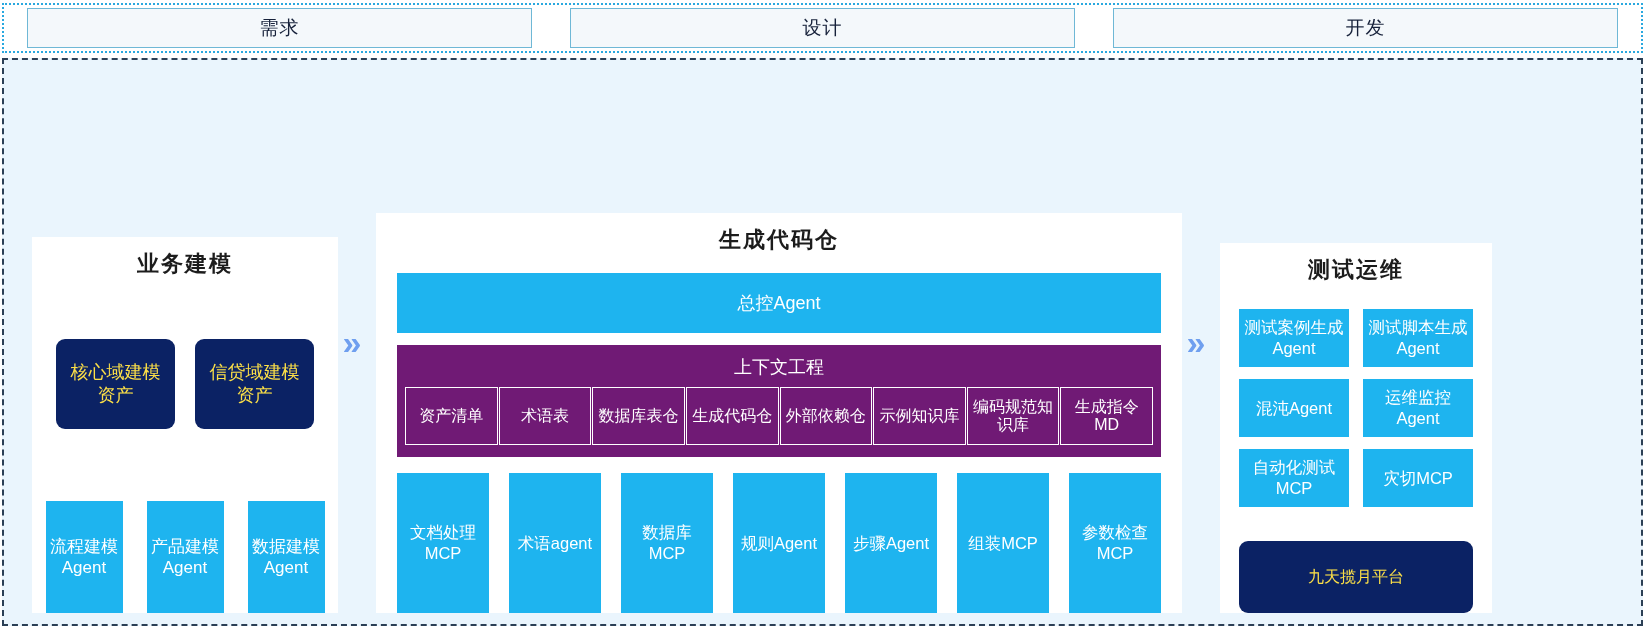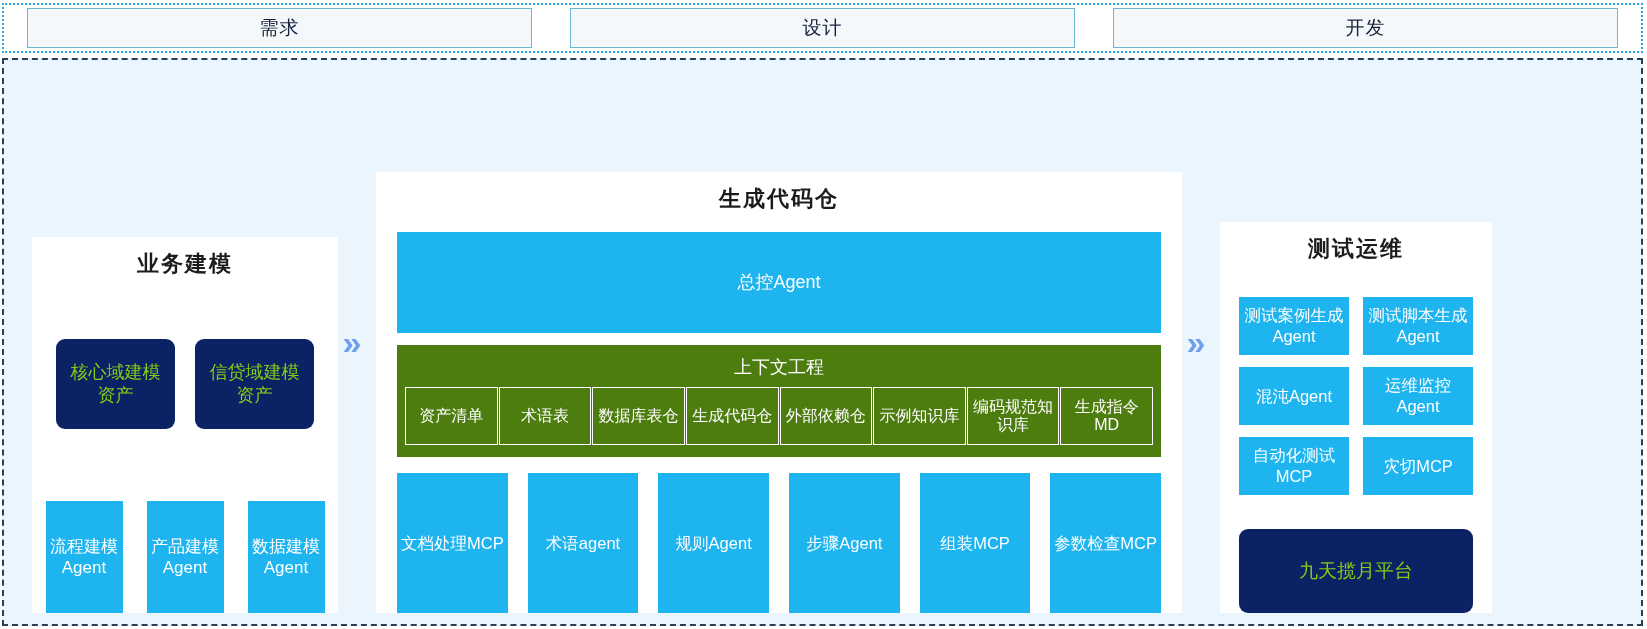--- a/index.html
+++ b/index.html
@@ -96,21 +96,21 @@
     display: flex;
     align-items: center;
     justify-content: center;
     text-align: center;
     font-size: 17px;
     line-height: 1.25;
     padding: 4px;
   }
   .card-navy {
     background: #0b2264;
-    color: #84cc16;
+    color: #fde047;
     border-radius: 9px;
     display: flex;
     align-items: center;
     justify-content: center;
     text-align: center;
     font-size: 18px;
     line-height: 1.3;
     padding: 6px;
   }
 
@@ -130,28 +130,28 @@
   .left-agents .card-blue {
     width: 77px;
     height: 112px;
     flex-direction: column;
     font-size: 17px;
   }
 
   
   .ctrl-bar {
     width: 764px;
-    height: 101px;
+    height: 60px;
     margin-top: 10px;
     font-size: 18px;
   }
   .ctx-block {
     width: 764px;
     margin-top: 12px;
-    background: #4d7c0f;
+    background: #701a75;
     color: #ffffff;
     padding: 10px 8px 12px 8px;
     display: flex;
     flex-direction: column;
     align-items: center;
   }
   .ctx-title { font-size: 18px; margin-bottom: 8px; }
   .ctx-row {
     display: flex;
     gap: 1px;
@@ -182,35 +182,35 @@
   .tool-row .card-blue {
     flex: 1 1 0;
     min-width: 0;
     height: 140px;
     font-size: 16.5px;
     flex-direction: column;
   }
 
   
   .right-grid {
-    margin-top: 25px;
+    margin-top: 16px;
     display: grid;
     grid-template-columns: 110px 110px;
     gap: 12px 14px;
   }
   .right-grid .card-blue {
     width: 110px;
     height: 58px;
     font-size: 16.5px;
   }
   .right-platform {
     margin-top: 34px;
     width: 234px;
-    height: 84px;
-    font-size: 19px;
+    height: 72px;
+    font-size: 16px;
   }
 </style>
 </head>
 <body>
 
 <div id="root">
 
   <div class="phase-strip">
     <div class="phase-box">需求</div>
     <div class="phase-box">设计</div>
@@ -253,20 +253,21 @@
           <div class="ctx-item">外部依赖仓</div>
           <div class="ctx-item">示例知识库</div>
           <div class="ctx-item">编码规范知识库</div>
           <div class="ctx-item">生成指令MD</div>
         </div>
       </div>
 
       <div class="tool-row">
         <div class="card-blue">文档处理MCP</div>
         <div class="card-blue">术语agent</div>
+        <div class="card-blue">数据库MCP</div>
         <div class="card-blue">规则Agent</div>
         <div class="card-blue">步骤Agent</div>
         <div class="card-blue">组装MCP</div>
         <div class="card-blue">参数检查MCP</div>
       </div>
     </div>
 
     <div class="chev-right">
       <span class="chev">»</span>
     </div>

